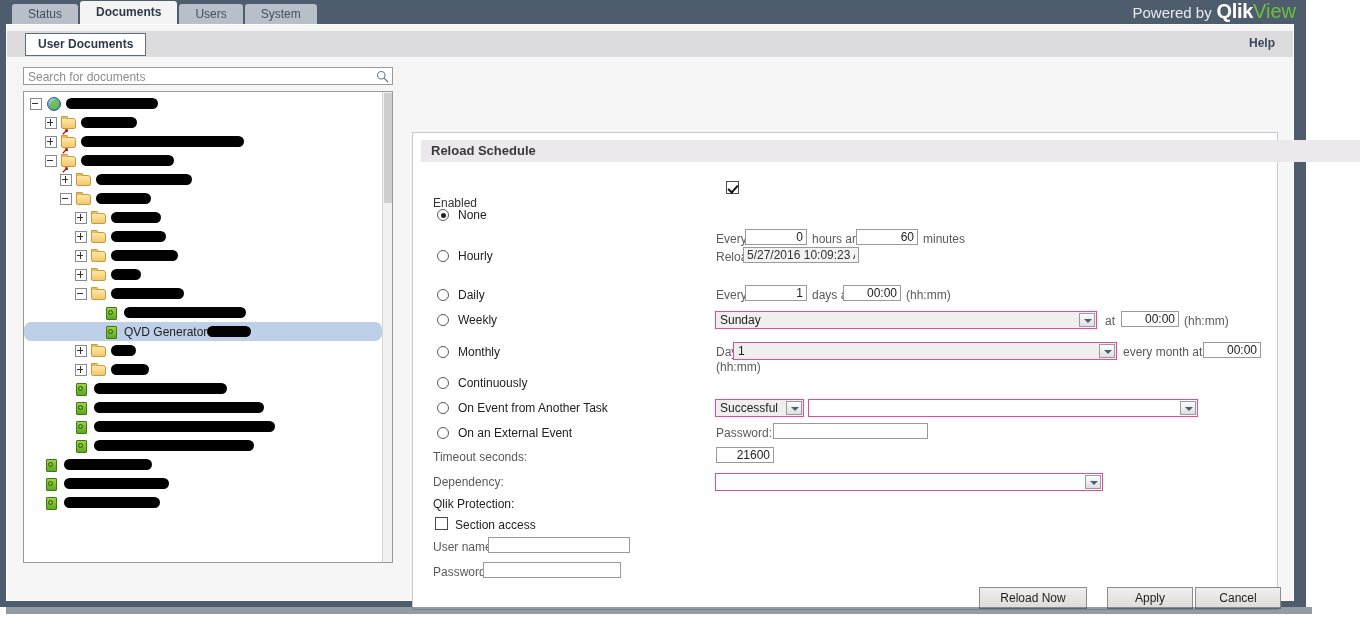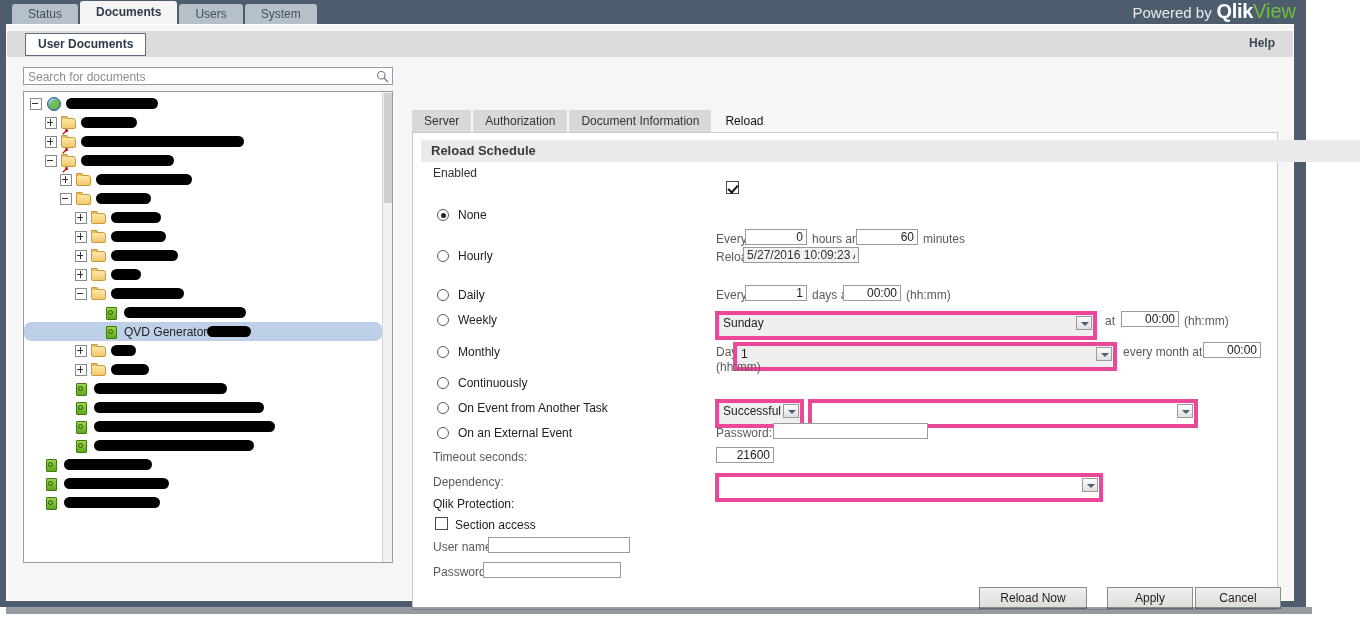--- a/index.html
+++ b/index.html
@@ -450,22 +450,22 @@
     color: #222;
     padding: 0 3px;
     outline: none;
     line-height: 14px;
   }
   .tf.num { text-align: right; }
   .tf.readonlyish { background: #f3f3f3; color: #333; }
 
   .combo {
     position: absolute;
-    height: 29px;
-    border: 4px solid #ec4899;
+    height: 18px;
+    border: 1px solid #ec4899;
     background: #ffffff;
     box-sizing: border-box;
     cursor: pointer;
   }
   .combo .cval {
     position: absolute;
     left: 4px; top: 1px;
     font-size: 12px;
     color: #222;
     line-height: 15px;
@@ -669,32 +669,26 @@
             </div>
           </div>
         <div id="tree-scroll">
           <div class="thumb"></div>
         </div>
       </div>
     </div>
 
     <div id="rightpanel">
 
-      <div id="content-tabs">
-        <div class="ctab">Server</div>
-        <div class="ctab">Authorization</div>
-        <div class="ctab">Document Information</div>
-        <div class="ctab active">Reload</div>
-      </div>
 
       <div id="panel-card">
 
         <div id="section-header">Reload Schedule</div>
 
-        <div class="lbl" style="left:20px; top:33px;">Enabled</div>
+        <div class="lbl" style="left:20px; top:63px;">Enabled</div>
         <div class="chk checked" style="left:313px; top:48px;"></div>
 
         <div class="radio checked" style="left:24px; top:76px;"></div>
         <div class="radio-label" style="left:45px; top:75px;">None</div>
 
         <div class="radio" style="left:24px; top:117px;"></div>
         <div class="radio-label" style="left:45px; top:116px;">Hourly</div>
 
         <div class="lbl dim" style="left:303px; top:99px;">Every</div>
         <input class="tf num" style="left: 332px; top: 96px; width: 62px;" value="0">

